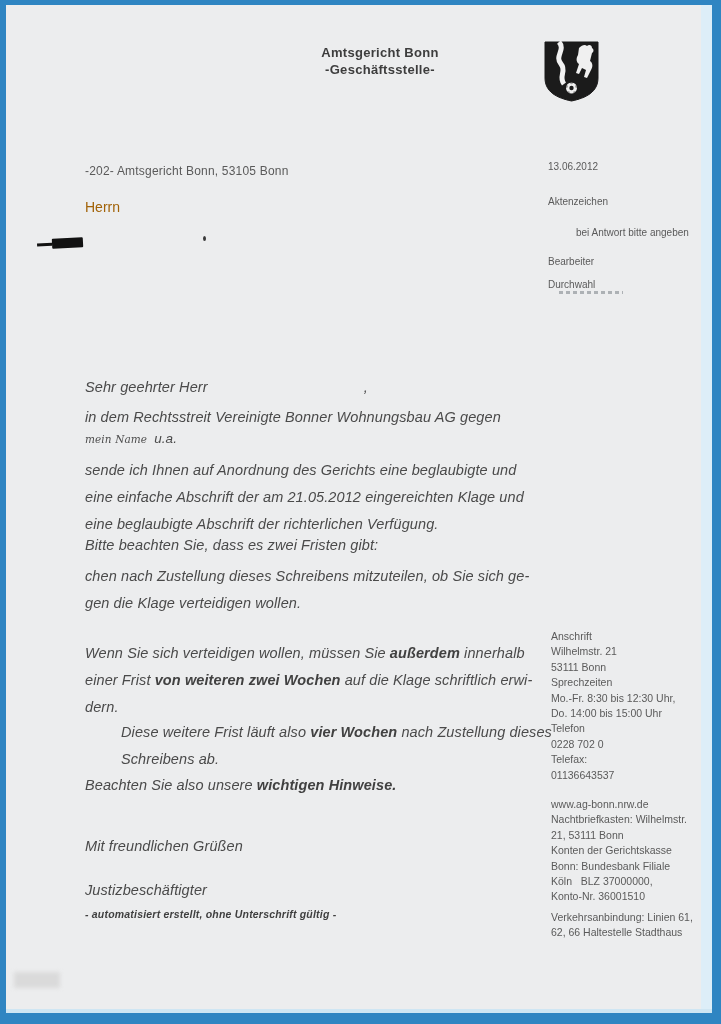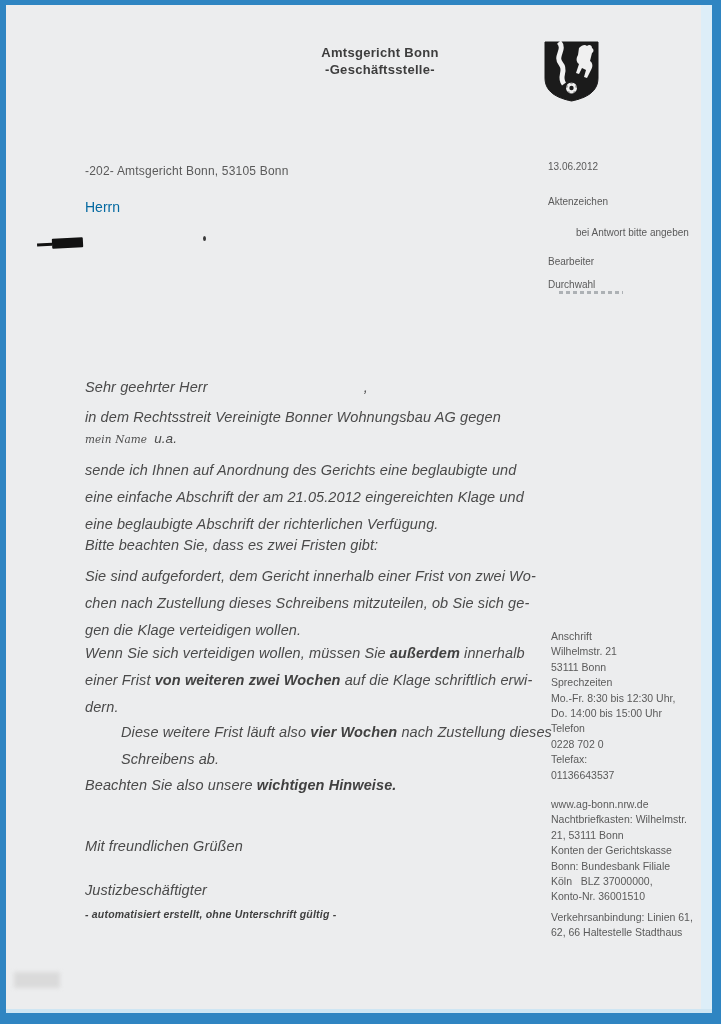--- a/index.html
+++ b/index.html
@@ -18,21 +18,21 @@
   .frame-bottom-light{position:absolute;bottom:11px;left:0;right:0;height:4px;background:#cfe6f3;z-index:8;}
 
   .letterhead{
     position:absolute;top:44px;left:290px;width:180px;text-align:center;
     font-size:13px;font-weight:bold;line-height:17px;color:#3d3d3d;letter-spacing:.3px;
   }
   .coa{position:absolute;top:40px;left:543px;width:57px;height:63px;}
 
   .return-line{position:absolute;top:164px;left:85px;font-size:12px;color:#5a5a5a;letter-spacing:.2px;}
   .date{position:absolute;top:161px;left:548px;font-size:10px;color:#5a5a5a;}
-  .recipient{position:absolute;top:199px;left:85px;font-size:14px;color:#0369a1;}
+  .recipient{position:absolute;top:199px;left:85px;font-size:14px;color:#a16207;}
 
   .ref-akten{position:absolute;top:196px;left:548px;font-size:10px;color:#5a5a5a;}
   .ref-note{position:absolute;top:227px;left:548px;font-size:10px;color:#5a5a5a;padding-left:28px;}
   .ref-bearb{position:absolute;top:256px;left:548px;font-size:10px;color:#5a5a5a;}
   .ref-durch{position:absolute;top:279px;left:548px;font-size:10px;color:#5a5a5a;}
   .durch-redact{position:absolute;left:559px;top:291px;width:64px;height:3px;
     background:repeating-linear-gradient(90deg,#8b9196 0 4px,transparent 4px 7px);opacity:.65;}
 
   .redaction-blob{position:absolute;left:52px;top:238px;width:31px;height:10px;background:#121212;
     transform:rotate(-3deg);border-radius:1px;}
@@ -121,21 +121,20 @@
 
   <div class="bodyline p1">
       <div><span>sende ich Ihnen auf Anordnung des Gerichts eine beglaubigte und</span></div>
       <div><span>eine einfache Abschrift der am 21.05.2012 eingereichten Klage und</span></div>
       <div><span>eine beglaubigte Abschrift der richterlichen Verfügung.</span></div>
     </div>
   <div class="bodyline p2">
       <div><span>Bitte beachten Sie, dass es zwei Fristen gibt:</span></div>
     </div>
   <div class="bodyline p3">
-      <div><span>Sie sind aufgefordert, dem Gericht innerhalb einer Frist von zwei Wo-</span></div>
       <div><span>chen nach Zustellung dieses Schreibens mitzuteilen, ob Sie sich ge-</span></div>
       <div><span>gen die Klage verteidigen wollen.</span></div>
     </div>
   <div class="bodyline p4">
       <div><span>Wenn Sie sich verteidigen wollen, müssen Sie </span><span class="b">außerdem</span><span> innerhalb</span></div>
       <div><span>einer Frist </span><span class="b">von weiteren zwei Wochen</span><span> auf die Klage schriftlich erwi-</span></div>
       <div><span>dern.</span></div>
     </div>
   <div class="bodyline p5">
       <div><span>Diese weitere Frist läuft also </span><span class="b">vier Wochen</span><span> nach Zustellung dieses</span></div>

